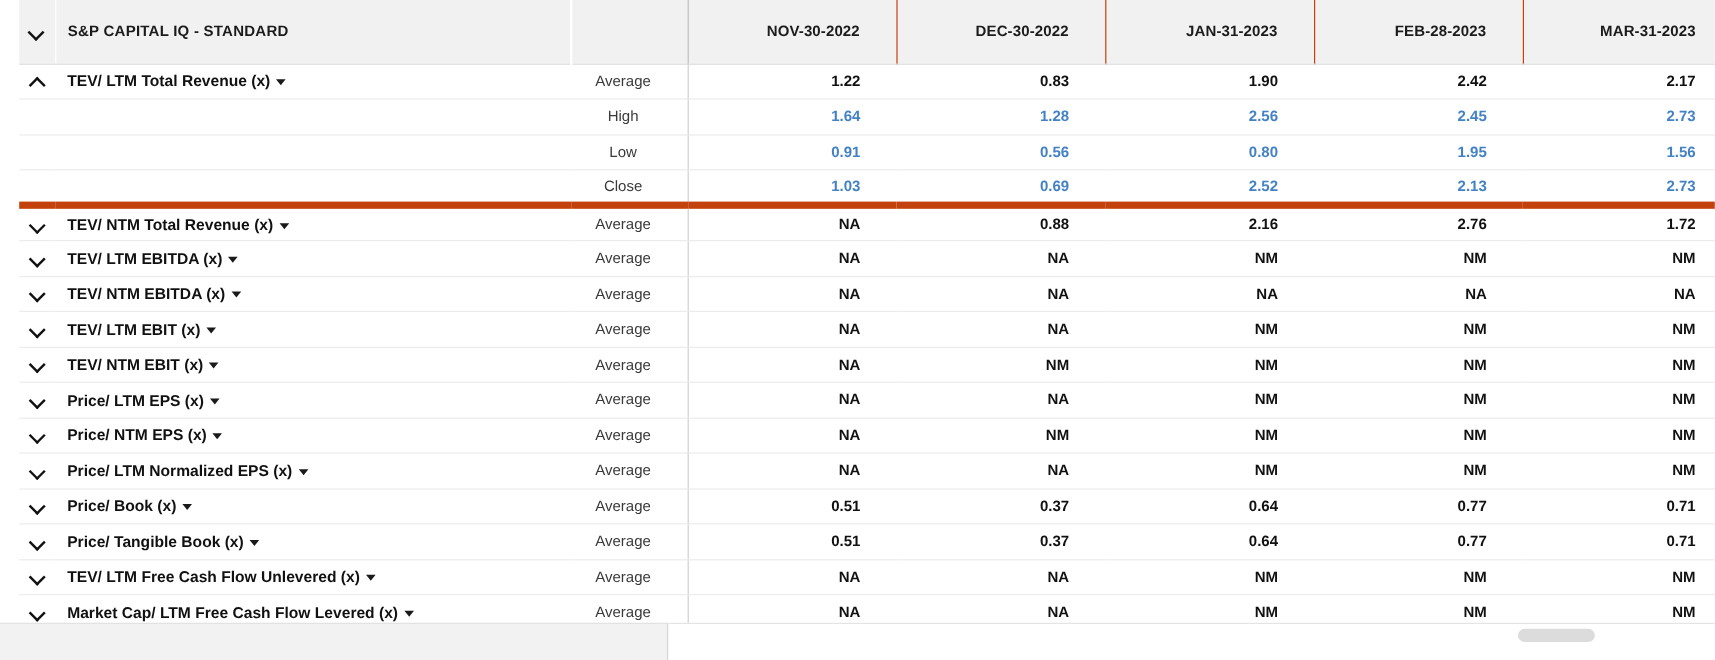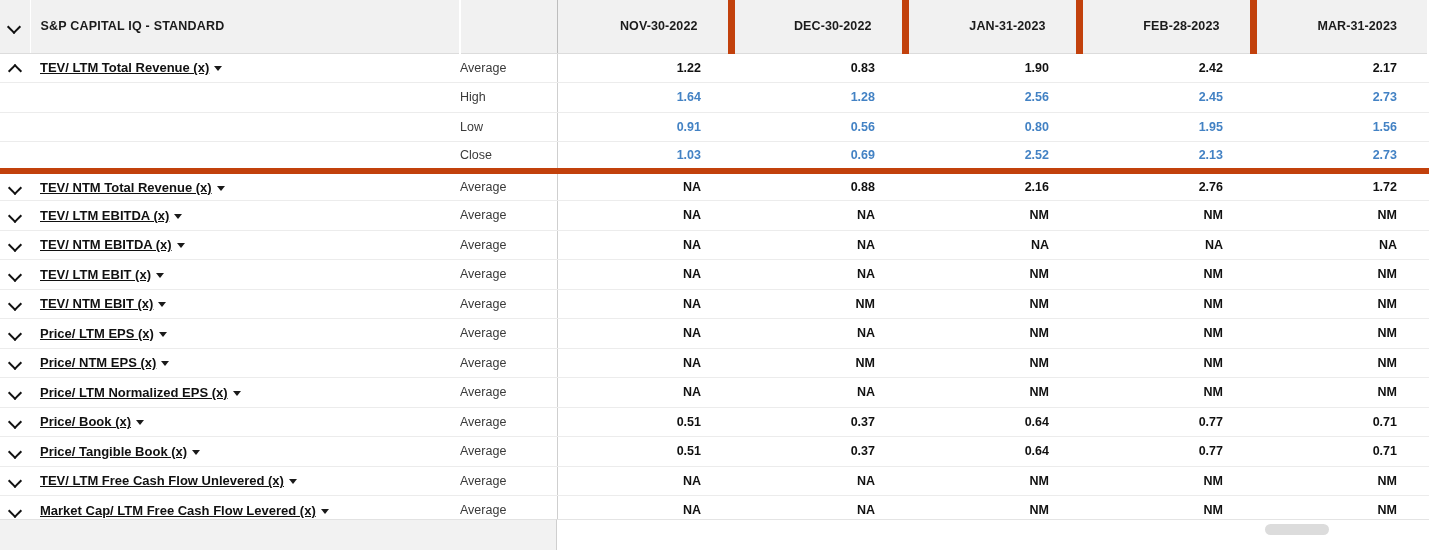--- a/index.html
+++ b/index.html
@@ -12,20 +12,21 @@
     font-family: "Liberation Sans", sans-serif;
     -webkit-font-smoothing: antialiased;
     overflow: hidden;
   }
 
   .table-wrap {
     position: relative;
     width: 1429px;
     height: 512px;
     background: #ffffff;
+    padding-left: 16px;
   }
 
   table.grid {
     width: 1429px;
     border-collapse: collapse;
     table-layout: fixed;
   }
 
   
   col.c-chev   { width: 30px;  }
@@ -58,21 +59,21 @@
   }
   th.h-stat {
     border-left: 2px solid #ffffff;
     border-right: 1px solid #bdbdbd;
   }
   th.h-date {
     text-align: right;
     padding-right: 30px;
     font-size: 12.5px;
     letter-spacing: 0.1px;
-    border-right: 7px solid #c2410c;
+    border-right: 1px solid #c2410c;
   }
   th.h-date.last { border-right: none; }
   thead th.h-pad { background: #ffffff; border-bottom: none; }
   col.c-pad { width: 24px; }
 
   
   tbody td {
     height: 29.5px;
     padding: 0;
     font-size: 13px;
@@ -82,24 +83,23 @@
     background: #ffffff;
   }
   td.t-chev { text-align: center; }
   td.t-label {
     text-align: left;
     padding-left: 10px;
     font-weight: bold;
     font-size: 13px;
     color: #111111;
     white-space: nowrap;
-    text-decoration: underline;
   }
   td.t-stat {
-    text-align: left;
+    text-align: center;
     padding-right: 10px;
     font-size: 12.5px;
     color: #3a3a3a;
     font-weight: normal;
     border-right: 1px solid #cfcfcf;
   }
   td.t-val {
     text-align: right;
     padding-right: 30px;
     font-size: 12.5px;

